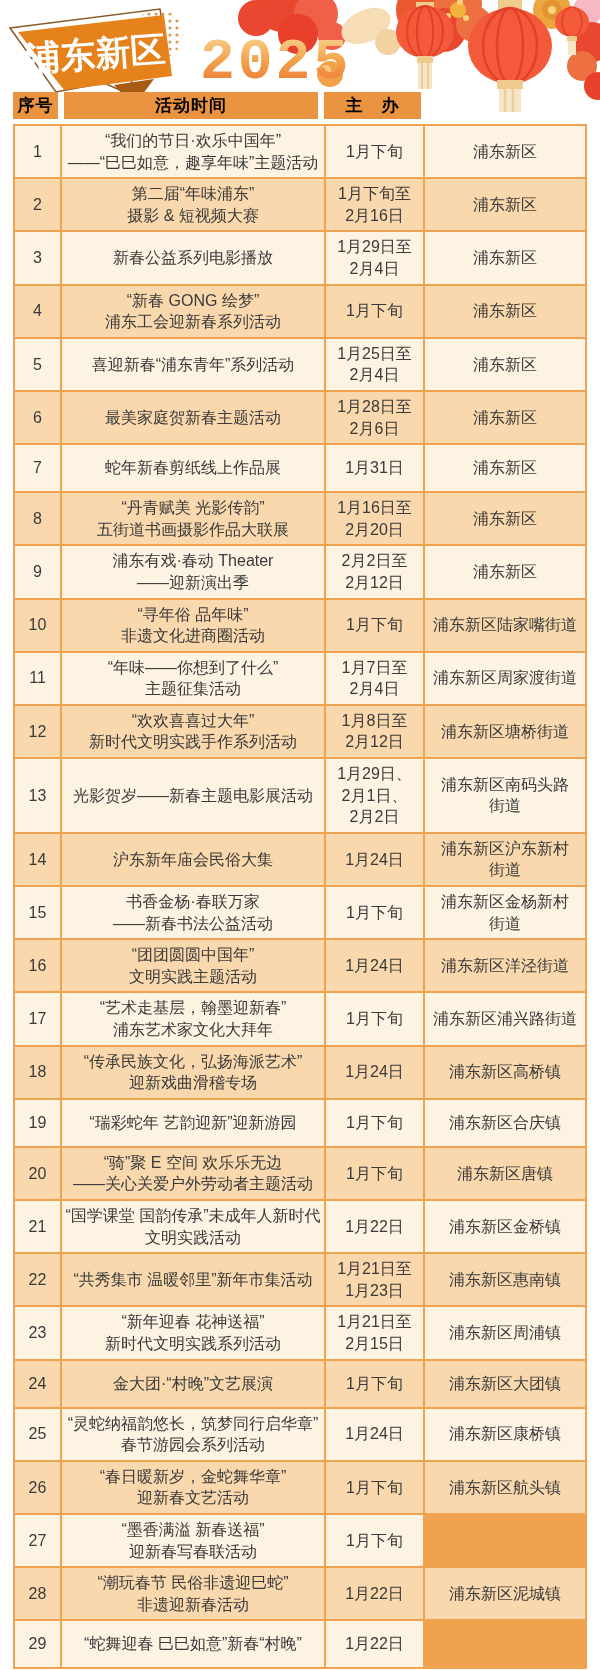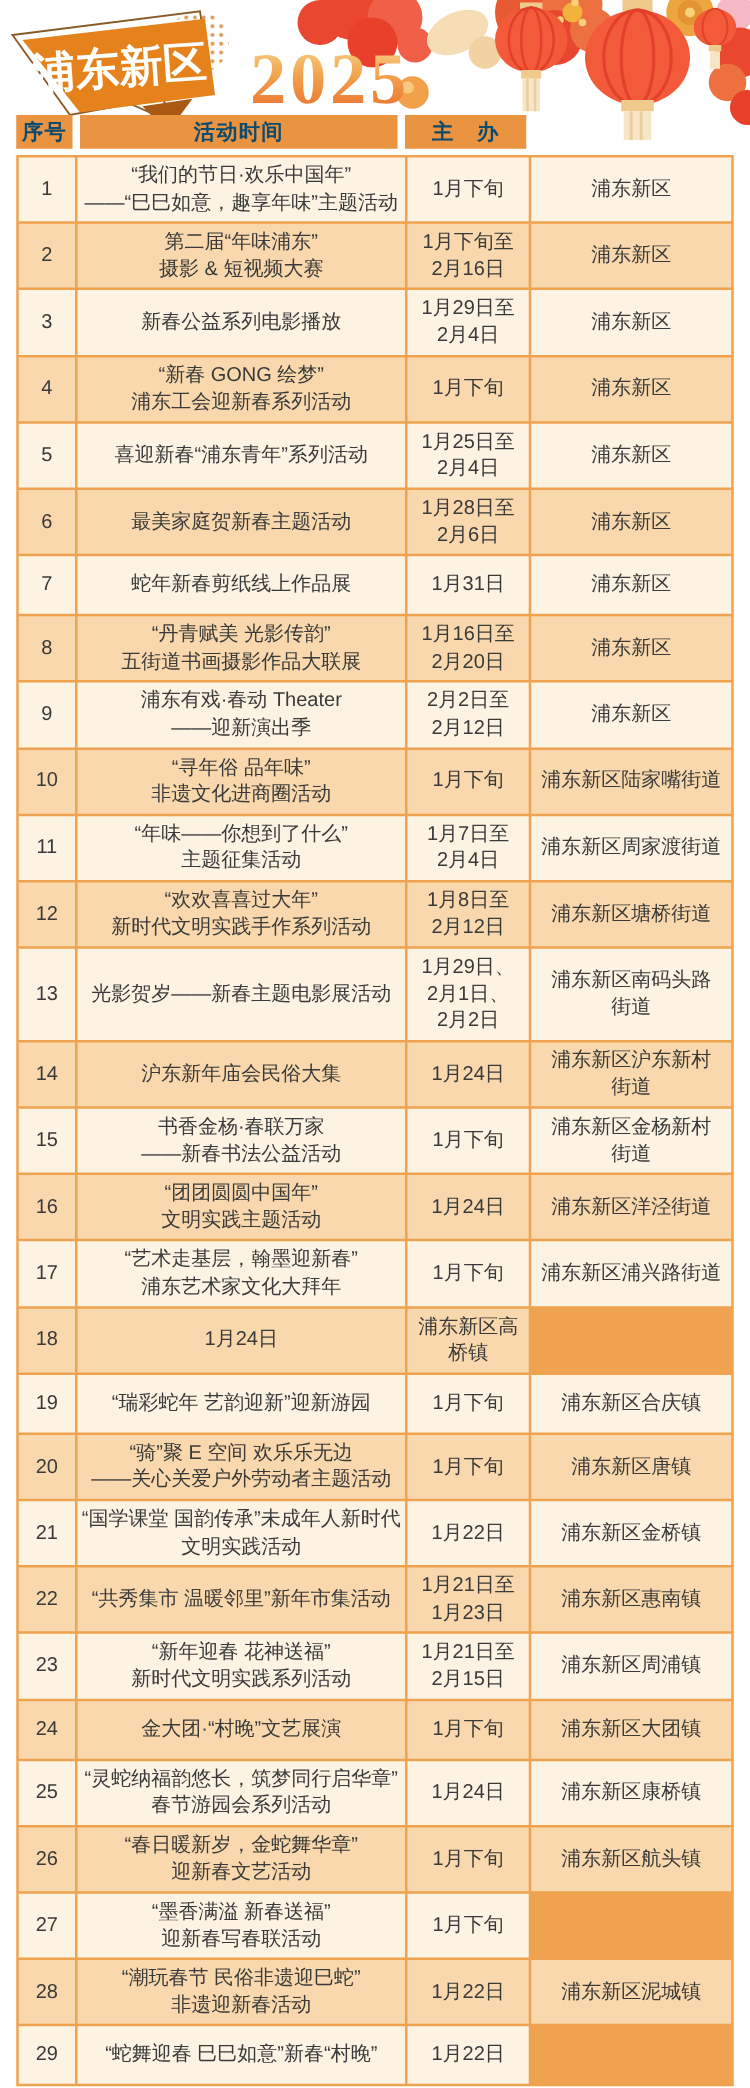--- a/index.html
+++ b/index.html
@@ -14,35 +14,35 @@
   *{margin:0;padding:0;box-sizing:border-box;}
   html,body{background:#fff;}
   body{font-family:"Liberation Sans","DejaVu Sans",sans-serif;color:var(--text-dark);}
   .page{position:relative;width:600px;min-height:1670px;margin:0 auto;background:#fff;overflow:hidden;}
 
   
   .deco{position:absolute;top:0;right:0;width:380px;height:112px;pointer-events:none;}
   .badge-wrap{position:absolute;top:4px;left:6px;width:190px;height:108px;}
   .year{
     position:absolute;left:200px;top:34px;
-    font-family:Liberation Serif, serif;
+    font-family:Liberation Mono, monospace;
     font-size:58px;font-weight:800;letter-spacing:3px;line-height:1;
     background:linear-gradient(180deg,#f9d590 0%,#f2a04a 48%,#e96f2e 100%);
     -webkit-background-clip:text;background-clip:text;color:transparent;
     text-shadow:0 0 0 rgba(0,0,0,0);
   }
 
   
   .table-zone{position:relative;padding:92px 13px 10px 13px;}
   .thead{
     display:grid;grid-template-columns:45px 1fr 97px 160px;gap:6px;
     margin-bottom:5px;
   }
   .thead .hcell{
-    background:var(--orange-header);color:#0c4a6e;font-weight:bold;font-size:17px;
+    background:var(--orange-header);color:#000000;font-weight:bold;font-size:17px;
     height:27px;display:flex;align-items:center;justify-content:center;letter-spacing:1px;
   }
   .tbody{
     background:var(--orange-border);
     padding:2px;display:flex;flex-direction:column;gap:2px;
   }
   .trow{display:grid;grid-template-columns:45px 1fr 97px 160px;gap:2px;}
   .cell{
     display:flex;align-items:center;justify-content:center;text-align:center;
     font-size:16px;line-height:1.35;padding:4px 3px;min-height:46px;
@@ -294,20 +294,22 @@
   <div class="trow odd">
     <div class="cell c-no">17</div>
     <div class="cell c-name">“艺术走基层，翰墨迎新春”
 浦东艺术家文化大拜年</div>
     <div class="cell c-time">1月下旬</div>
     <div class="cell c-org">浦东新区浦兴路街道</div>
   </div>
 
   <div class="trow even">
     <div class="cell c-no">18</div>
+    <div class="cell c-name">“传承民族文化，弘扬海派艺术”
+迎新戏曲滑稽专场</div>
     <div class="cell c-time">1月24日</div>
     <div class="cell c-org">浦东新区高桥镇</div>
   </div>
 
   <div class="trow odd">
     <div class="cell c-no">19</div>
     <div class="cell c-name">“瑞彩蛇年 艺韵迎新”迎新游园</div>
     <div class="cell c-time">1月下旬</div>
     <div class="cell c-org">浦东新区合庆镇</div>
   </div>

